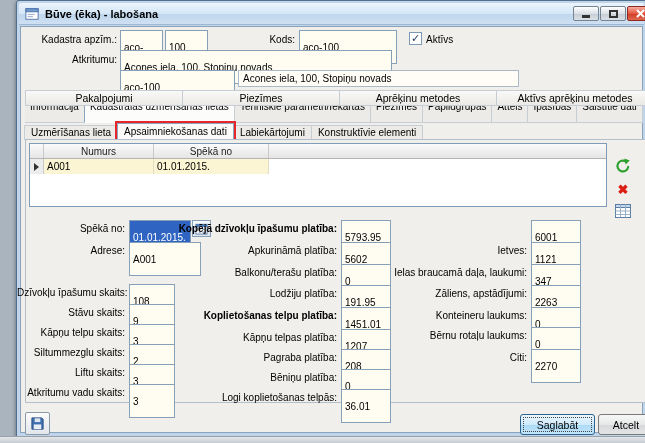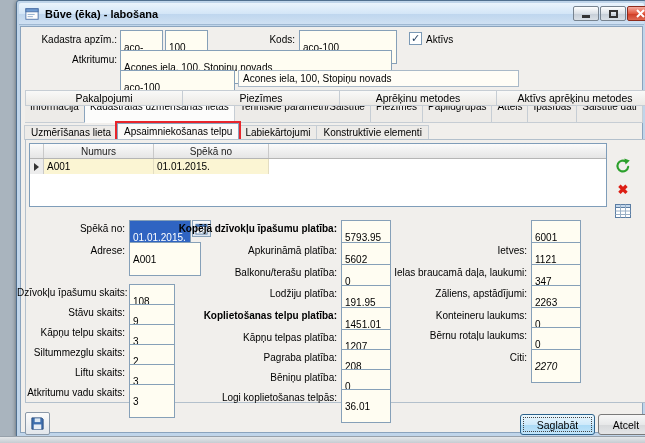--- a/index.html
+++ b/index.html
@@ -104,32 +104,32 @@
   <div class="tabrow1">
     <div class="tab1">Pakalpojumi</div>
     <div class="tab1">Piezīmes</div>
     <div class="tab1">Aprēķinu metodes</div>
     <div class="tab1">Aktīvs aprēķinu metodes</div>
   </div>
 
   <div class="tabrow2">
     <div class="tab2">Informācija</div>
     <div class="tab2 active">Kadastrālās uzmērīšanas lietas</div>
-    <div class="tab2">Tehniskie parametri/Saistītie</div>
+    <div class="tab2">Tehniskie parametri/Iekārtas</div>
     <div class="tab2">Piezīmes</div>
     <div class="tab2">Papildgrupas</div>
     <div class="tab2">Attēls</div>
     <div class="tab2">Īpašības</div>
     <div class="tab2">Saistītie dati</div>
   </div>
 
   <div class="tabrow3">
     <div class="tab3">Uzmērīšanas lieta</div>
     <div class="tab3 active">
-      <span>Apsaimniekošanas telpu</span>
+      <span>Apsaimniekošanas dati</span>
       <div class="annotation"></div>
     </div>
     <div class="tab3">Labiekārtojumi</div>
     <div class="tab3">Konstruktīvie elementi</div>
   </div>
 
   <div class="panel"></div>
 
   <div class="grid">
     <div class="ghead">
@@ -214,21 +214,21 @@
   <input class="inp" style="left: 514px; top: 241px; width: 50px;" value="1121">
   <div class="lbl" style="left:358px;top:263px;width:152px">Ielas braucamā daļa, laukumi:</div>
   <input class="inp" style="left: 514px; top: 263px; width: 50px;" value="347">
   <div class="lbl" style="left:358px;top:284px;width:152px">Zāliens, apstādījumi:</div>
   <input class="inp" style="left: 514px; top: 284px; width: 50px;" value="2263">
   <div class="lbl" style="left:358px;top:306px;width:152px">Konteineru laukums:</div>
   <input class="inp" style="left: 514px; top: 306px; width: 50px;" value="0">
   <div class="lbl" style="left:358px;top:326px;width:152px">Bērnu rotaļu laukums:</div>
   <input class="inp" style="left: 514px; top: 326px; width: 50px;" value="0">
   <div class="lbl" style="left:358px;top:348px;width:152px">Citi:</div>
-  <input class="inp" style="left: 514px; top: 348px; width: 50px; font-style: italic;" value="2270">
+  <input class="inp" style="left: 514px; top: 348px; width: 50px;" value="2270">
 
   <div class="iconbtn">
     <svg width="15" height="15" viewBox="0 0 16 16">
         <path d="M2 2 H12.5 L14 3.5 V14 H2 Z" fill="#3f6fae" stroke="#2c4f80"></path>
         <rect x="5" y="2.5" width="6" height="4" fill="#dce7f2"></rect>
         <rect x="4" y="9" width="8" height="5" fill="#e9eef5"></rect>
       </svg>
   </div>
   <div class="btn primary" style="left:503px;top:413px;width:75px">Saglabāt</div>
   <div class="btn" style="left:581px;top:413px;width:56px">Atcelt</div>

